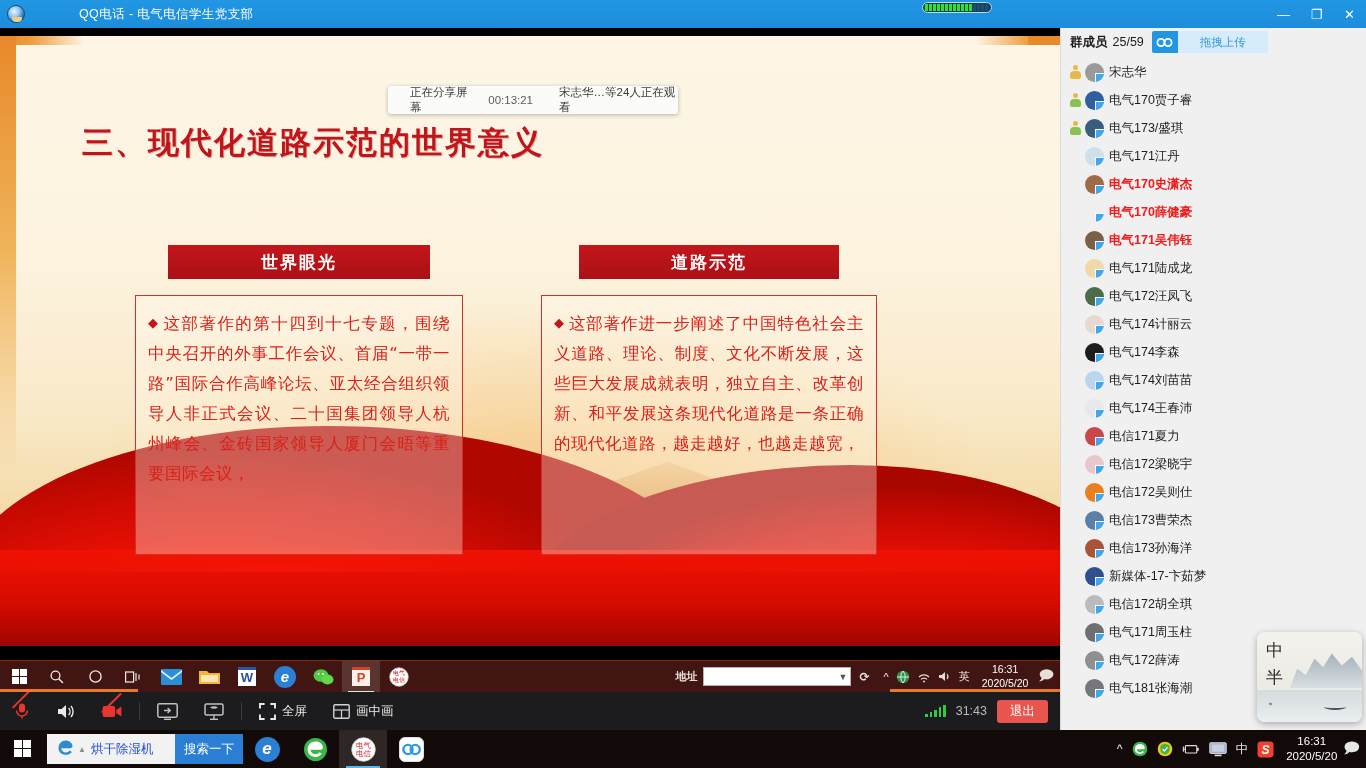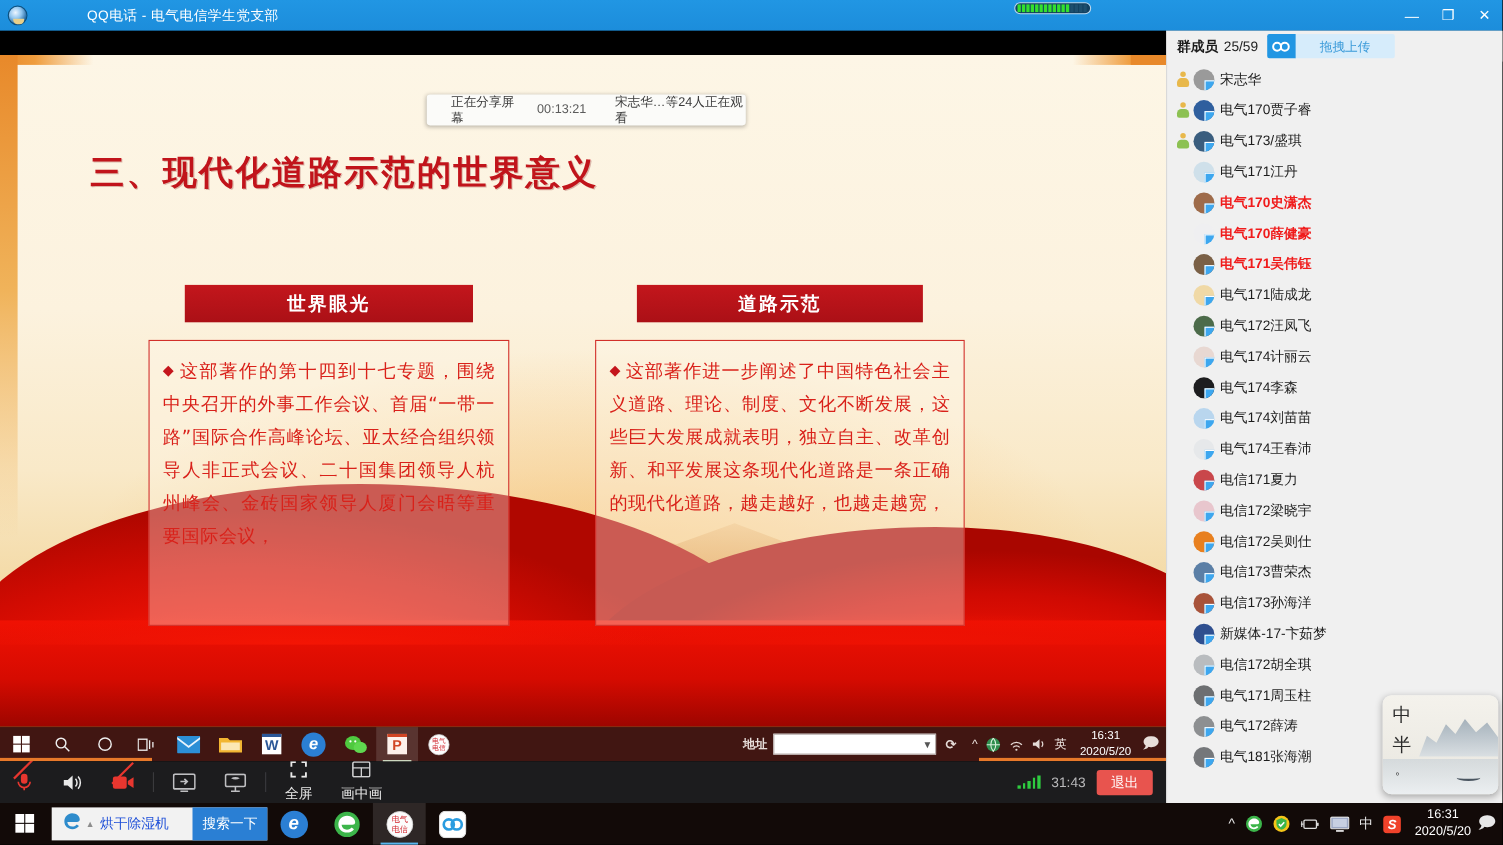--- a/index.html
+++ b/index.html
@@ -41,21 +41,21 @@
     width: 33px; height: 28px; display: flex; align-items: center; justify-content: center;
     color: #fff; font-size: 13px;
   }
 
   
   .stage {
     position: absolute; left: 0; top: 28px; width: 1060px; height: 664px;
     background: #000; overflow: hidden;
   }
   .slide {
-    position: absolute; left: 0; top: 22px; width: 1080px; height: 610px;
+    position: absolute; left: 0; top: 8px; width: 1080px; height: 610px;
     background:
       radial-gradient(ellipse 70% 55% at 50% 78%, rgba(246,176,82,.55) 0%, rgba(250,226,176,0) 62%),
       linear-gradient(to bottom, #fdf6e6 0%, #fcf2de 38%, #f9e9c8 62%, #f3d9a4 80%, #eecb8a 100%);
     overflow: hidden;
     padding-left: 39px;
   }
   
   .slide-band-l {
     position: absolute; left: 0; top: 0; width: 16px; height: 610px;
     background: linear-gradient(to bottom, #e8892a, #f0b35a 35%, rgba(240,179,90,0) 72%);
@@ -259,21 +259,21 @@
     font-family: "DejaVu Serif", "Liberation Serif", serif; }
   .pip .ch3 { position: absolute; left: 11px; top: 60px; font-size: 12px; color: #2b2b2b; }
 
   
   .ctrlbar {
     position: absolute; left: 0; top: 692px; width: 1060px; height: 38px;
     background: #1c1c1e; display: flex; align-items: center;
   }
   .cb-item {
     height: 38px; display: flex; align-items: center; justify-content: center;
-    padding: 0 13px; color: #e9e9e9; font-size: 12.5px; gap: 6px; flex-direction: column;
+    padding: 0 13px; color: #e9e9e9; font-size: 12.5px; gap: 6px;
   }
   .cb-div { width: 1px; height: 18px; background: #3a3a3d; margin: 0 4px; }
   .slash {
     position: absolute; left: -4px; top: -4px; width: 26px; height: 2px; background: #e8362f;
     transform: rotate(-45deg); transform-origin: center;
   }
   .cb-right { margin-left: auto; display: flex; align-items: center; padding-right: 12px; gap: 10px; }
   .bars { display: flex; align-items: flex-end; gap: 2px; height: 12px; }
   .bars i { width: 2.5px; background: #2ecc40; display: block; }
   .dur { color: #b9b9bb; font-size: 12.5px; }

